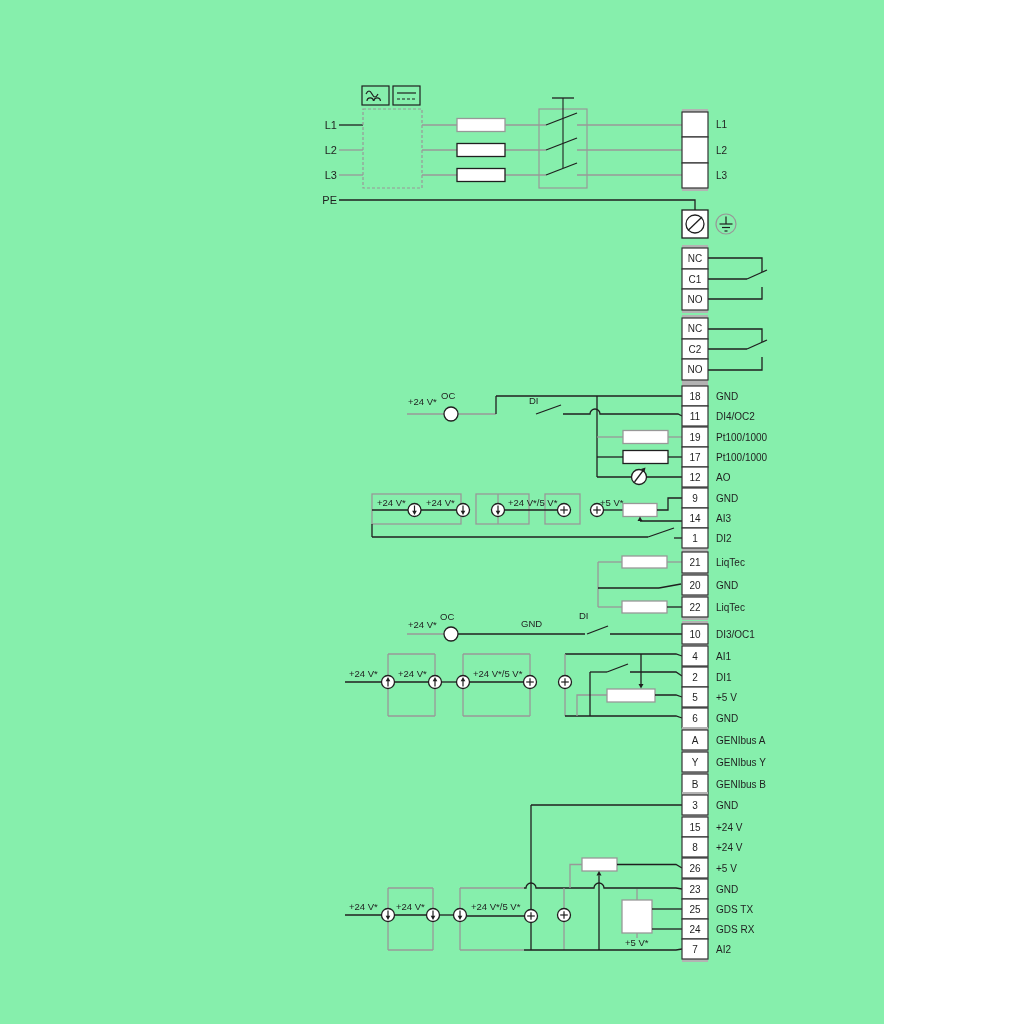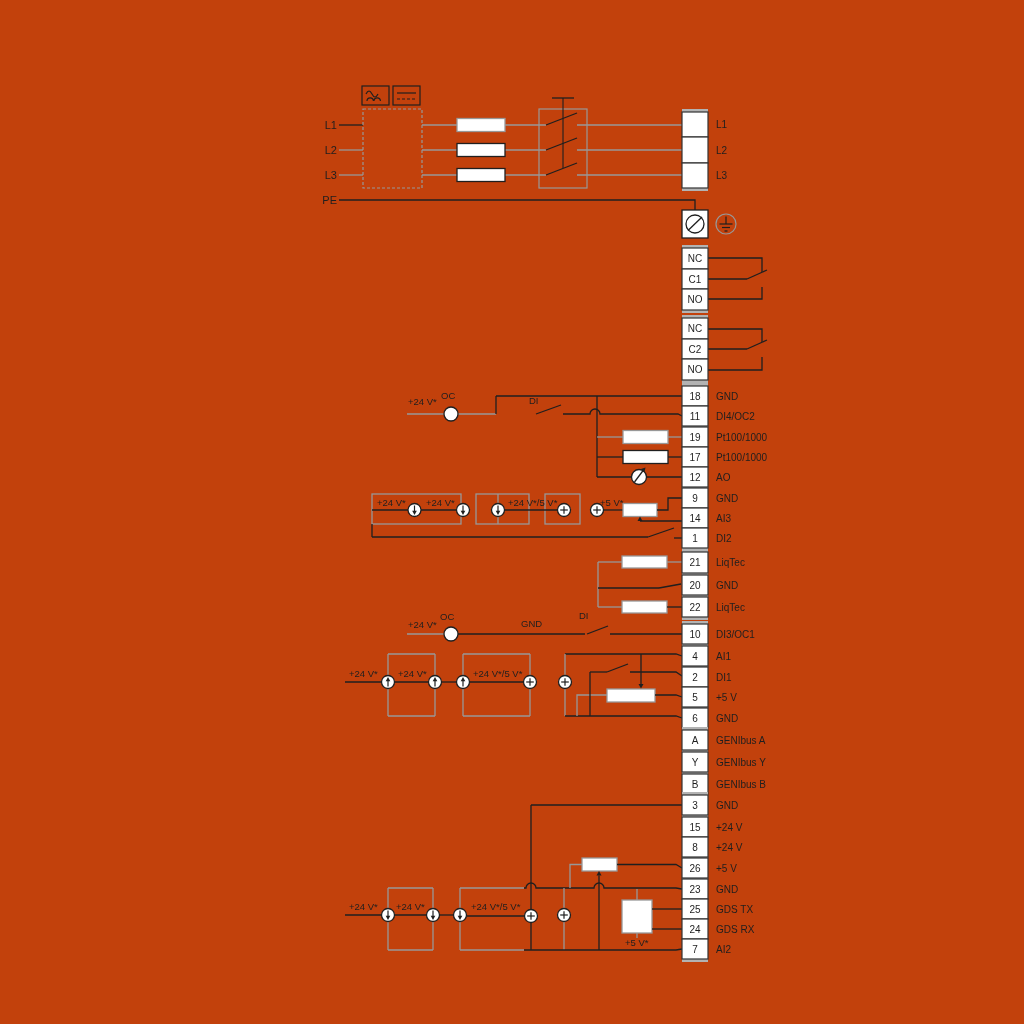--- a/index.html
+++ b/index.html
@@ -1,16 +1,16 @@
 <!DOCTYPE html>
 <html><head>
 <meta charset="utf-8">
 <style>
   html,body{margin:0;padding:0;background:#ffffff;}
-  #stage{position:relative;width:1024px;height:1024px;background:#c2410c;overflow:hidden;}
+  #stage{position:relative;width:884px;height:1024px;background:#86efac;overflow:hidden;}
   svg{font-family:"Liberation Sans", sans-serif;}
   svg text{fill:#1f1f1f;}
   .ann{font-size:9.5px;fill:#2b2b2b;}
   .big{font-size:11px;}
 </style>
 </head>
 <body>
 
 <div id="stage">
 <svg width="1024" height="1024" viewBox="0 0 1024 1024">

